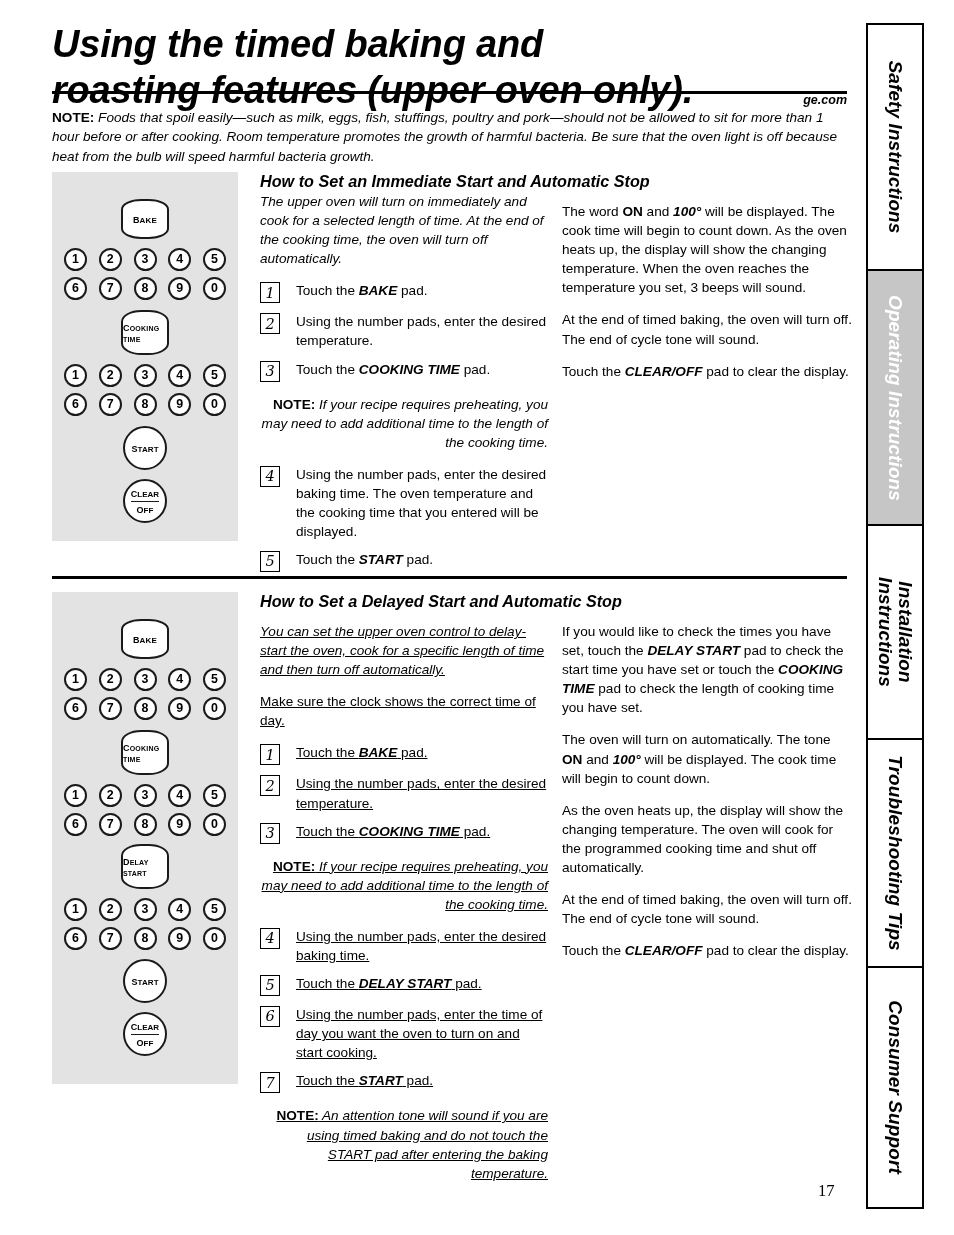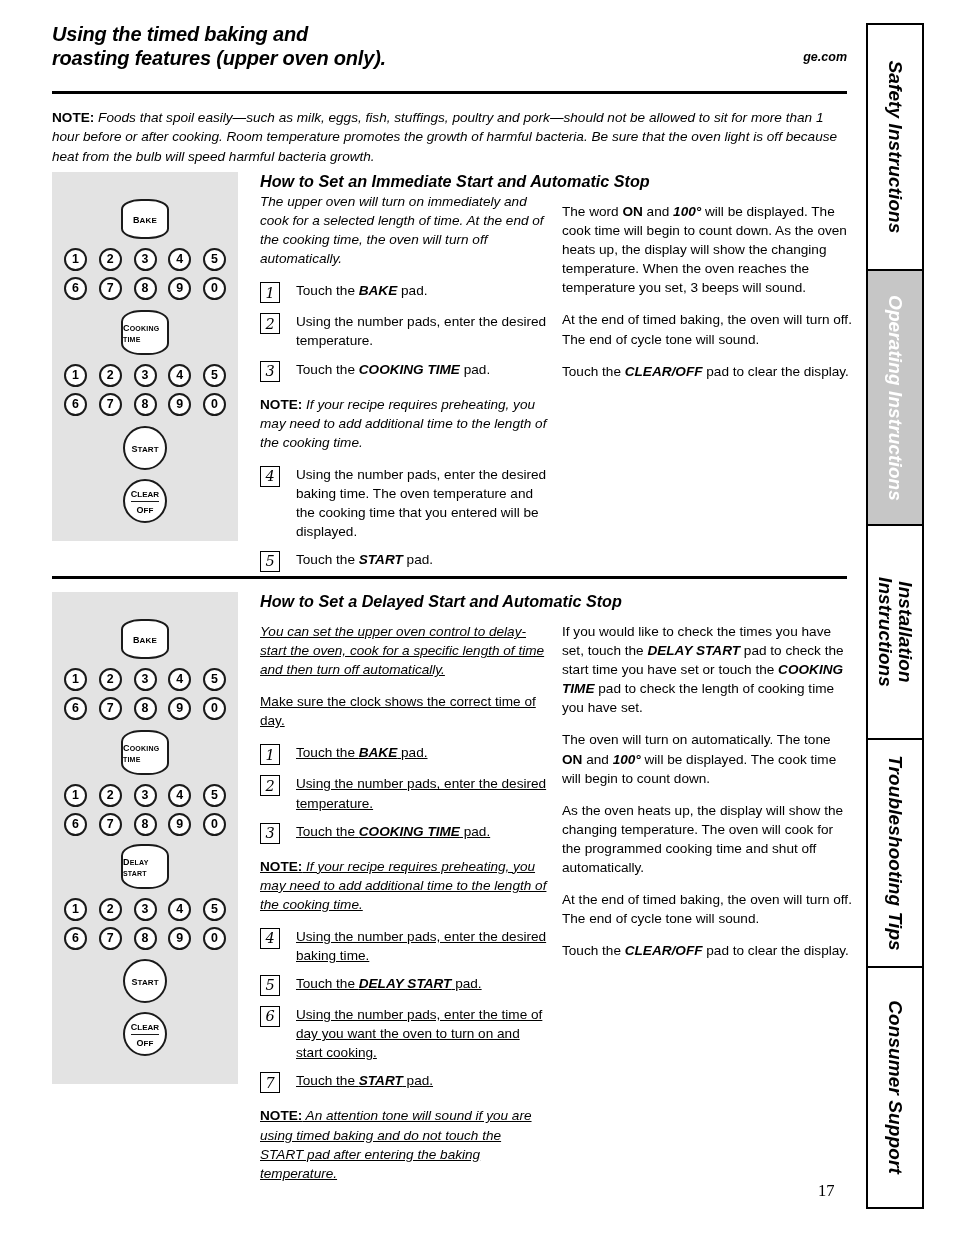--- a/index.html
+++ b/index.html
@@ -53,21 +53,21 @@
 
   
   #header {
     position: absolute;
     left: 52px; top: 22px;
     width: 795px;
   }
   #doc-title {
     font-style: italic;
     font-weight: bold;
-    font-size: 20px;
+    font-size: 38px;
     line-height: 1.20;
     letter-spacing: -0.2px;
     margin: 0;
     padding: 0;
   }
   #ge-url {
     position: absolute;
     right: 0; bottom: 6px;
     font-size: 12.5px;
     font-weight: bold;
@@ -211,21 +211,21 @@
     font-size: 13.6px;
     line-height: 1.405;
   }
   .col-left  { left: 208px; width: 288px; }
   .col-right { left: 510px; width: 290px; }
 
   .para { margin: 0 0 13px 0; }
   .para.it { font-style: italic; }
   .para b { font-weight: bold; font-style: normal; }
   .para i.bi { font-weight: bold; font-style: italic; }
-  .note { margin: 12px 0 13px 0; font-style: italic; }
+  .note { margin: 12px 0 13px 0; font-style: italic; text-align: right; }
   .note b { font-weight: bold; font-style: normal; }
 
   
   .step {
     position: relative;
     margin: 0 0 9px 0;
     padding-left: 36px;
     min-height: 22px;
   }
   .stepbox {

